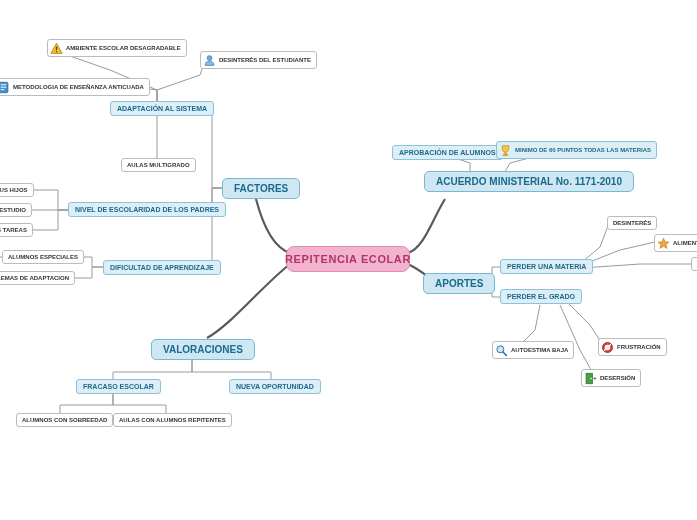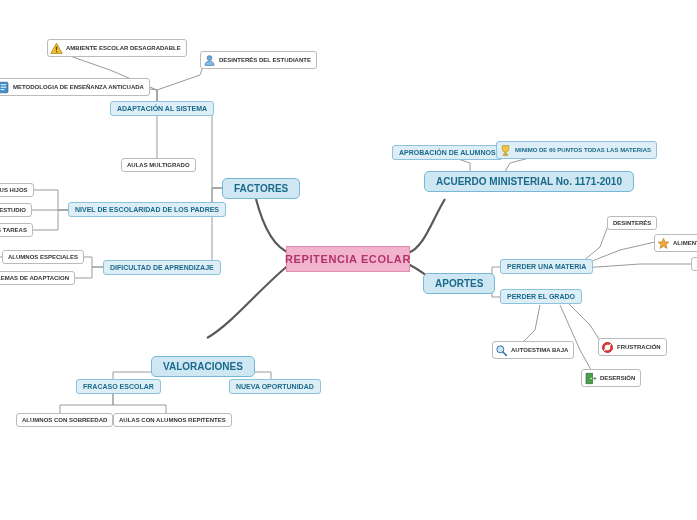--- a/index.html
+++ b/index.html
@@ -25,21 +25,21 @@
     box-sizing: border-box;
     display: flex;
     align-items: center;
     white-space: nowrap;
     line-height: 1;
   }
   
   .central {
     background: #f2b3cd;
     border: 1px solid #e48bb3;
-    border-radius: 0;
+    border-radius: 8px;
     color: #b2336a;
     font-weight: bold;
     font-size: 11px;
     letter-spacing: 0.6px;
     padding: 0 14px;
     height: 26px;
     justify-content: center;
   }
   
   .main-branch {
@@ -312,21 +312,21 @@
   <span class="ico">
     <svg width="13" height="13" viewBox="0 0 16 16">
       <rect x="2.5" y="1.5" width="8" height="13" fill="#4a9e4a" stroke="#2c6b2c" stroke-width="0.8"></rect>
       <circle cx="8.7" cy="8" r="0.9" fill="#ffffff"></circle>
       <path d="M11.5 8 L14.5 8 M12.8 6.2 L14.6 8 L12.8 9.8" stroke="#2c6b2c" stroke-width="1" fill="none"></path>
     </svg>
   </span>
   <span class="txt">DESERSIÓN</span>
 </div>
 
-<div class="node main-branch" style="left:151px; top:339px;margin-top:17px;">
+<div class="node main-branch" style="left:151px; top:339px;">
   <span class="txt">VALORACIONES</span>
 </div>
 
 <div class="node sub" style="left:76px; top:379px;">
   <span class="txt">FRACASO ESCOLAR</span>
 </div>
 
 <div class="node sub" style="left:229px; top:379px;">
   <span class="txt">NUEVA OPORTUNIDAD</span>
 </div>

